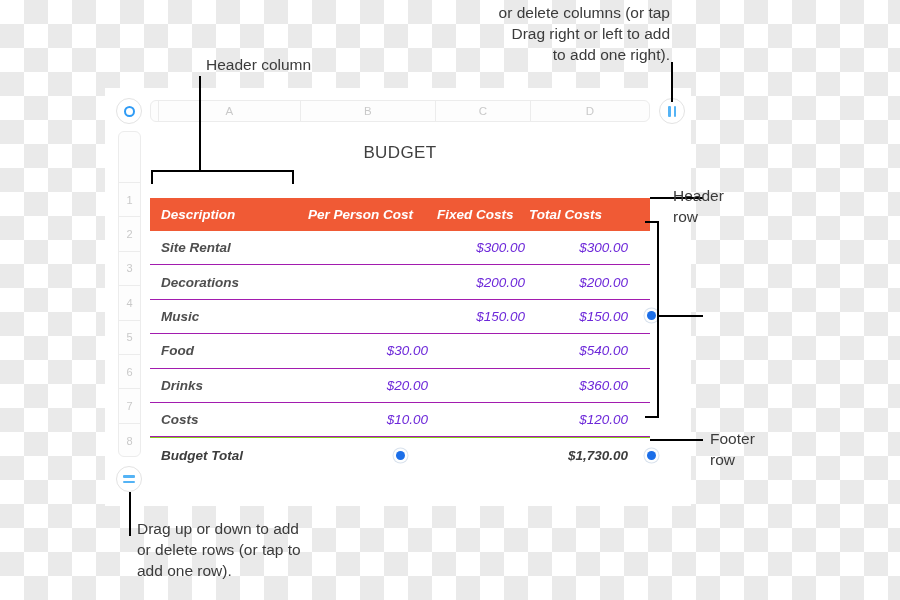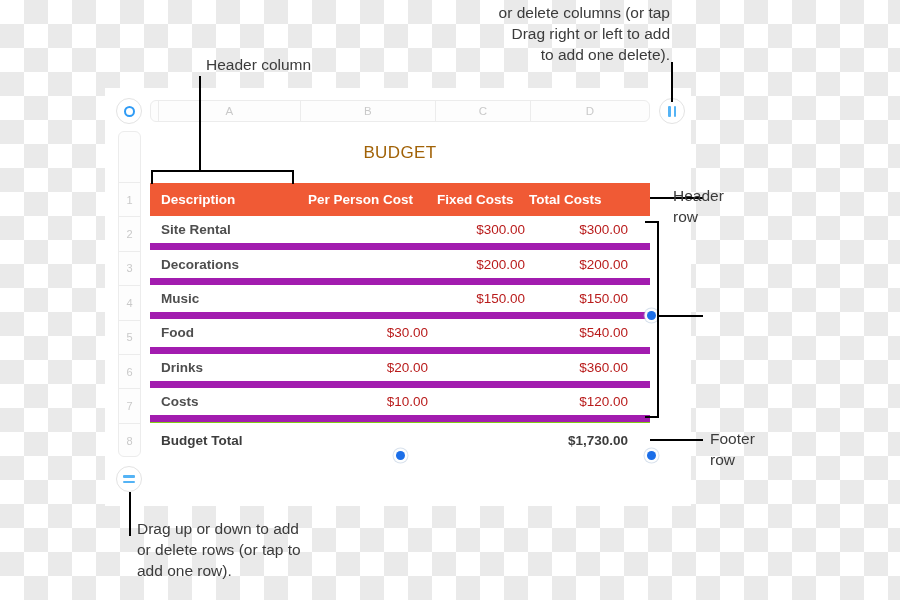--- a/index.html
+++ b/index.html
@@ -117,43 +117,44 @@
   .icon-equals { display: flex; flex-direction: column; gap: 3px; }
   .icon-equals i { display: block; width: 12px; height: 2.5px; background: #54b3f5; border-radius: 1px; }
 
   
   .sheet-title {
     position: absolute;
     left: 150px; top: 143px;
     width: 500px;
     text-align: center;
     font-size: 17px;
-    color: #a16207;
+    color: #404040;
     letter-spacing: .4px;
   }
 
   .table-wrap {
     position: absolute;
     left: 150px;
-    top: 183px;
+    top: 198px;
     width: 500px;
+    font-style: italic;
   }
   .trow {
     display: flex;
     height: 34.4px;
     align-items: center;
-    border-bottom: 7px solid #a21caf;
+    border-bottom: 1px solid #a21caf;
   }
   .trow.header-row {
     background: #f05a35;
     border-bottom: none;
     height: 33px;
   }
   .trow.footer-row { border-bottom: none; border-top: 1px solid #84cc16; }
-  .cell { font-size: 13.5px; color: #b91c1c; padding: 0 2px; }
+  .cell { font-size: 13.5px; color: #6d28d9; padding: 0 2px; }
   .c-desc  { width: 150px; text-align: left; padding-left: 11px; }
   .c-per   { width: 130px; text-align: right; }
   .c-fixed { width: 97px;  text-align: right; }
   .c-total { width: 112px; text-align: right; padding-right: 11px; }
   .header-row .cell { color: #ffffff; font-weight: bold; font-size: 13.5px; }
   .header-row .c-desc { text-align: left; }
   .header-row .c-per,
   .header-row .c-fixed,
   .header-row .c-total { text-align: left; }
   .header-row .c-per   { width: 135px; padding-left: 8px; }
@@ -302,21 +303,21 @@
   <div class="ann-line ann-h ann-thick" style="left:151px; top:170px; width:143px;"></div>
   <div class="ann-line ann-v ann-thick" style="left:151px; top:170px; height:14px;"></div>
   <div class="ann-line ann-v ann-thick" style="left:292px; top:170px; height:14px;"></div>
   <div class="ann-line ann-v ann-thick" style="left:199px; top:76px; height:95px;"></div>
   <div class="ann-text ann-left" style="left:206px; top:54px; width:200px;">Header column</div>
 
   <div class="ann-line ann-v ann-thick" style="left:671px; top:62px; height:40px;"></div>
   <div class="ann-text ann-right" style="left:418px; top:2px; width:252px;">
     <div>or delete columns (or tap</div>
     <div>Drag right or left to add</div>
-    <div>to add one delete).</div>
+    <div>to add one right).</div>
   </div>
 
   <div class="ann-line ann-v ann-thick" style="left:129px; top:492px; height:44px;"></div>
   <div class="ann-text ann-left" style="left:137px; top:518px; width:250px;">
     <div>Drag up or down to add</div>
     <div>or delete rows (or tap to</div>
     <div>add one row).</div>
   </div>
 
   <div class="ann-line ann-h ann-thick" style="left:650px; top:197px; width:53px;"></div>

